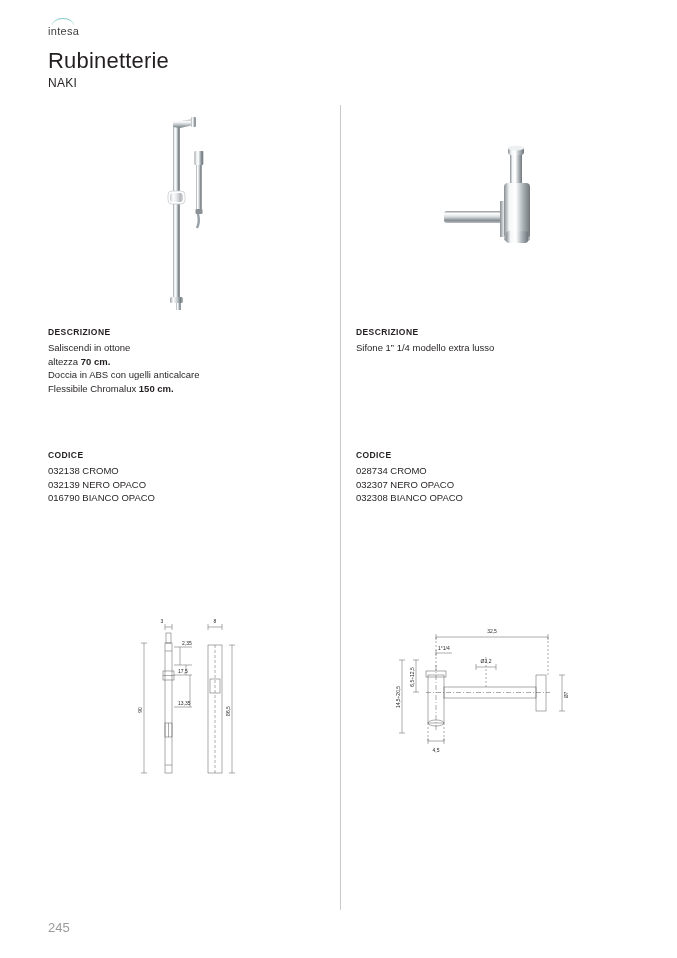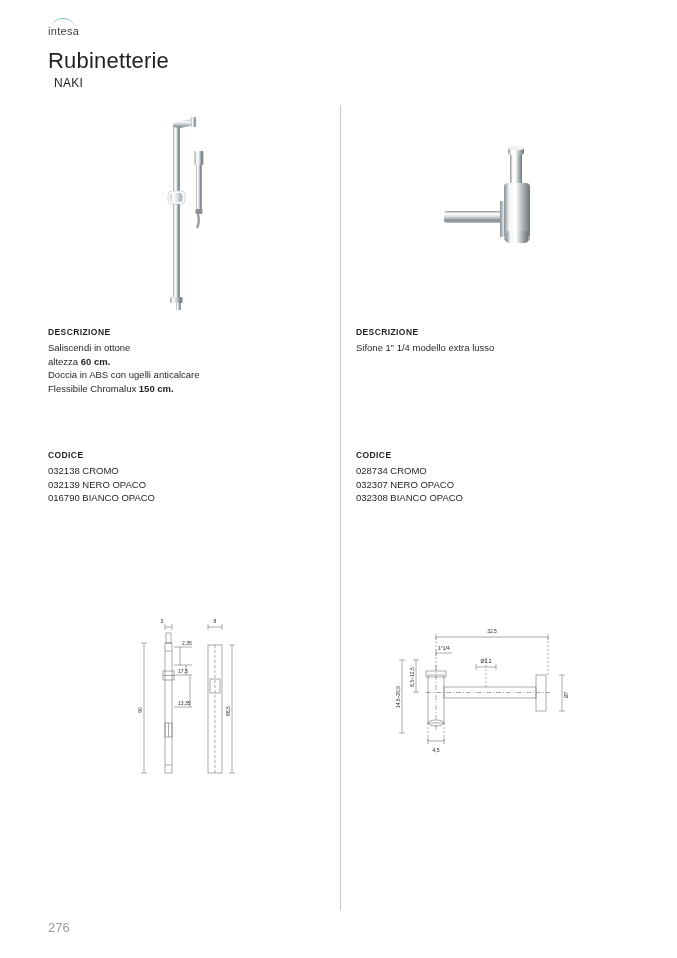--- a/index.html
+++ b/index.html
@@ -48,21 +48,21 @@
     position: absolute;
     left: 48px;
     top: 48px;
     font-size: 22px;
     font-weight: 400;
     color: #231f20;
     letter-spacing: 0.2px;
   }
   .page-subtitle {
     position: absolute;
-    left: 54px;
+    left: 48px;
     top: 76px;
     font-size: 12px;
     font-weight: 400;
     color: #231f20;
     letter-spacing: 0.3px;
   }
 
   
   .vdivider {
     position: absolute;
@@ -197,21 +197,21 @@
       <rect x="146.5" y="46" width="9" height="14" rx="1" fill="url(#chromeV)"></rect>
       <rect x="147.5" y="104" width="7" height="5" rx="1" fill="#8b9297"></rect>
 
       <path d="M150 109 q2 8 -1 14" stroke="#9aa1a6" stroke-width="2.4" fill="none"></path>
     </svg>
   </div>
 
   <div class="desc-block">
     <div class="block-label">DESCRIZIONE</div>
     <div class="desc-line"><span>Saliscendi in ottone</span><b></b></div>
-    <div class="desc-line"><span>altezza </span><b>60 cm.</b></div>
+    <div class="desc-line"><span>altezza </span><b>70 cm.</b></div>
     <div class="desc-line"><span>Doccia in ABS con ugelli anticalcare</span><b></b></div>
     <div class="desc-line"><span>Flessibile Chromalux </span><b>150 cm.</b></div>
   </div>
 
   <div class="code-block">
     <div class="block-label">CODICE</div>
     <div class="code-line"><span class="num">032138</span> <span>CROMO</span></div>
     <div class="code-line"><span class="num">032139</span> <span>NERO OPACO</span></div>
     <div class="code-line"><span class="num">016790</span> <span>BIANCO OPACO</span></div>
   </div>
@@ -370,13 +370,13 @@
     <text class="dim-text" x="102" y="18" text-anchor="middle">32,5</text>
     <text class="dim-text" x="48" y="35">1°1/4</text>
     <text class="dim-text" x="96" y="48" text-anchor="middle">Ø3,2</text>
     <text class="dim-text" x="178" y="80" text-anchor="middle" transform="rotate(-90 178 80)">Ø7</text>
     <text class="dim-text" x="10" y="82" text-anchor="middle" transform="rotate(-90 10 82)">14,5÷20,5</text>
     <text class="dim-text" x="24" y="62" text-anchor="middle" transform="rotate(-90 24 62)">6,5÷12,5</text>
     <text class="dim-text" x="46" y="137" text-anchor="middle">4,5</text>
   </svg>
 </div>
 
-<div class="page-number">276</div>
+<div class="page-number">245</div>
 
 </body></html>

